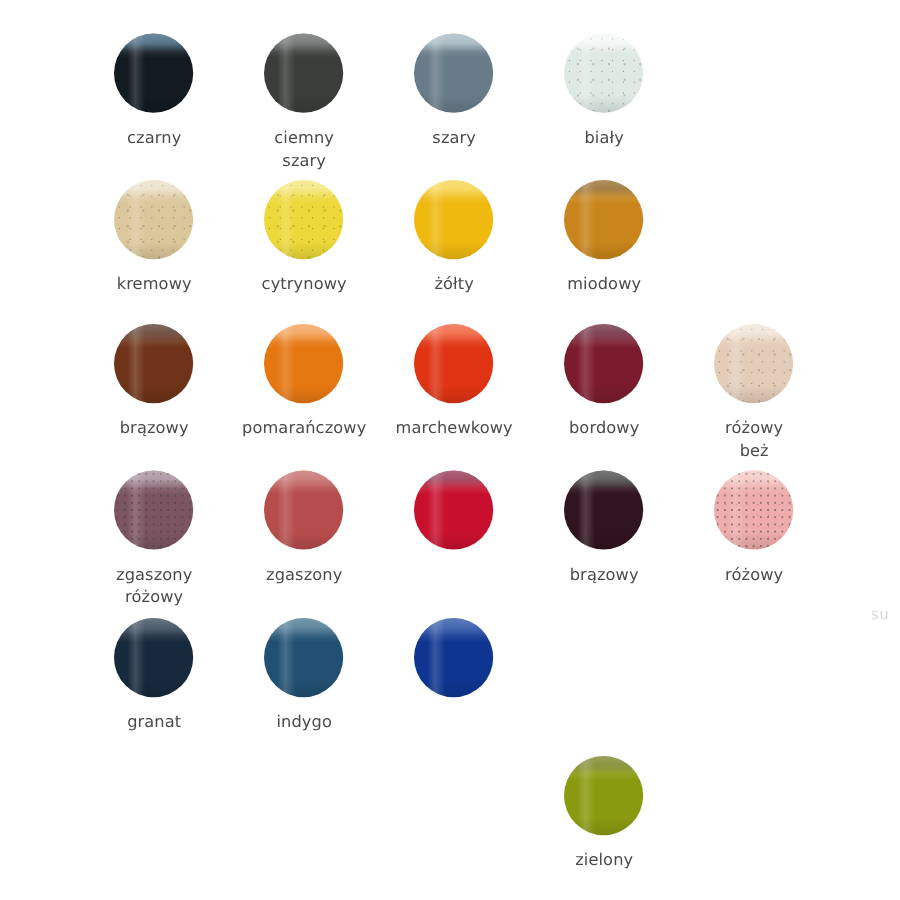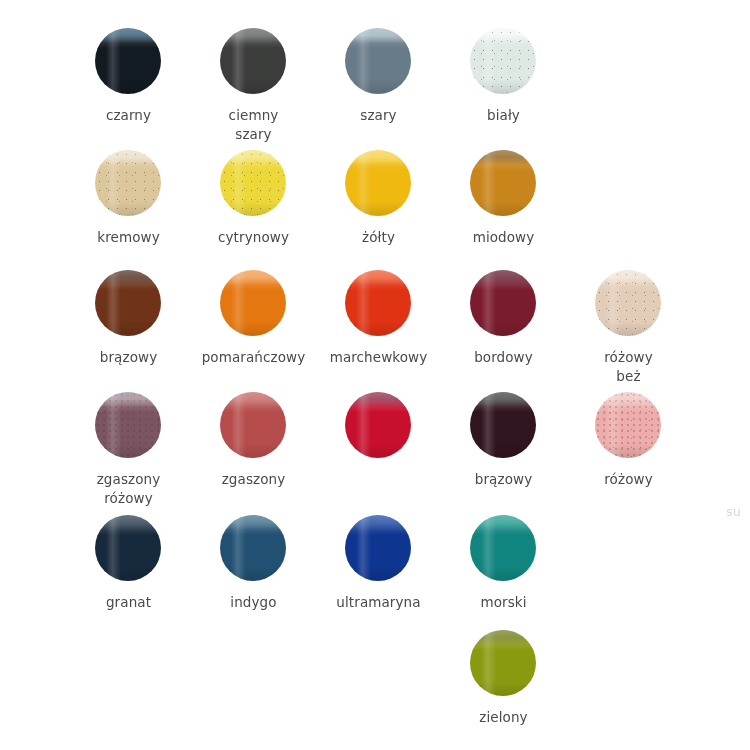--- a/index.html
+++ b/index.html
@@ -299,29 +299,20 @@
             </div>
           </div>
           <div class="swatch-label">indygo</div>
         </div>
         <div class="swatch-cell">
           <div class="swatch-disc-wrap">
             <div class="swatch-disc" data-speckled="false" style="background: linear-gradient(rgb(23, 67, 159) 0%, rgb(23, 67, 159) 11%, rgb(14, 53, 144) 23%, rgb(14, 53, 144) 78%, rgb(12, 47, 127) 100%);">
               <div class="speckle"></div>
             </div>
           </div>
-          <div class="swatch-label">ultramaryna</div>
-        </div>
-        <div class="swatch-cell">
-          <div class="swatch-disc-wrap">
-            <div class="swatch-disc" data-speckled="false" style="background: linear-gradient(rgb(29, 154, 143) 0%, rgb(29, 154, 143) 11%, rgb(17, 133, 127) 23%, rgb(17, 133, 127) 78%, rgb(15, 117, 112) 100%);">
-              <div class="speckle"></div>
-            </div>
-          </div>
-          <div class="swatch-label">morski</div>
         </div>
       </div>
       <div class="swatch-row" style="position: absolute; left: 441px; top: 630px;">
         <div class="swatch-cell">
           <div class="swatch-disc-wrap">
             <div class="swatch-disc" data-speckled="false" style="background: linear-gradient(rgb(109, 122, 19) 0%, rgb(109, 122, 19) 11%, rgb(138, 154, 16) 23%, rgb(138, 154, 16) 78%, rgb(121, 136, 14) 100%);">
               <div class="speckle"></div>
             </div>
           </div>
           <div class="swatch-label">zielony</div>

